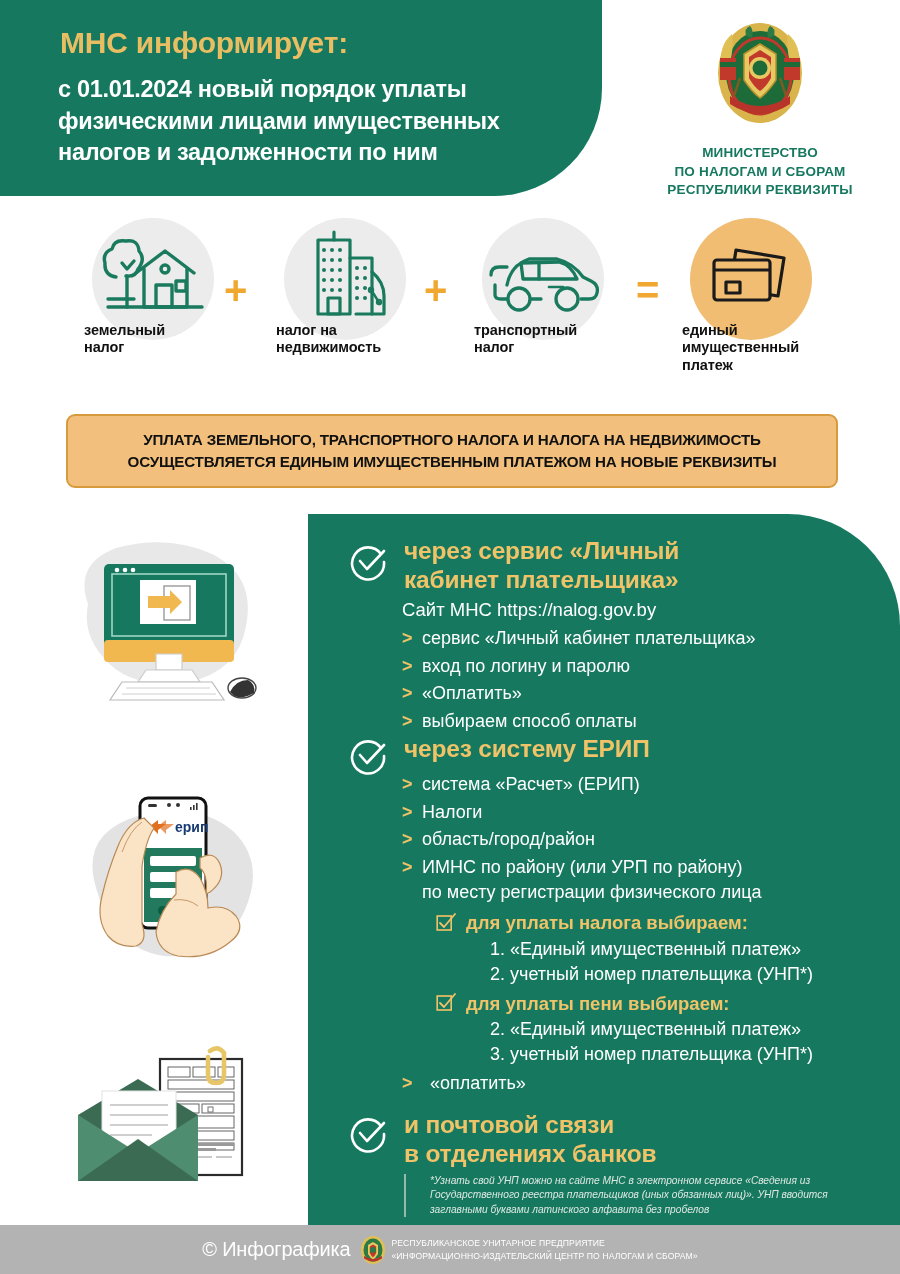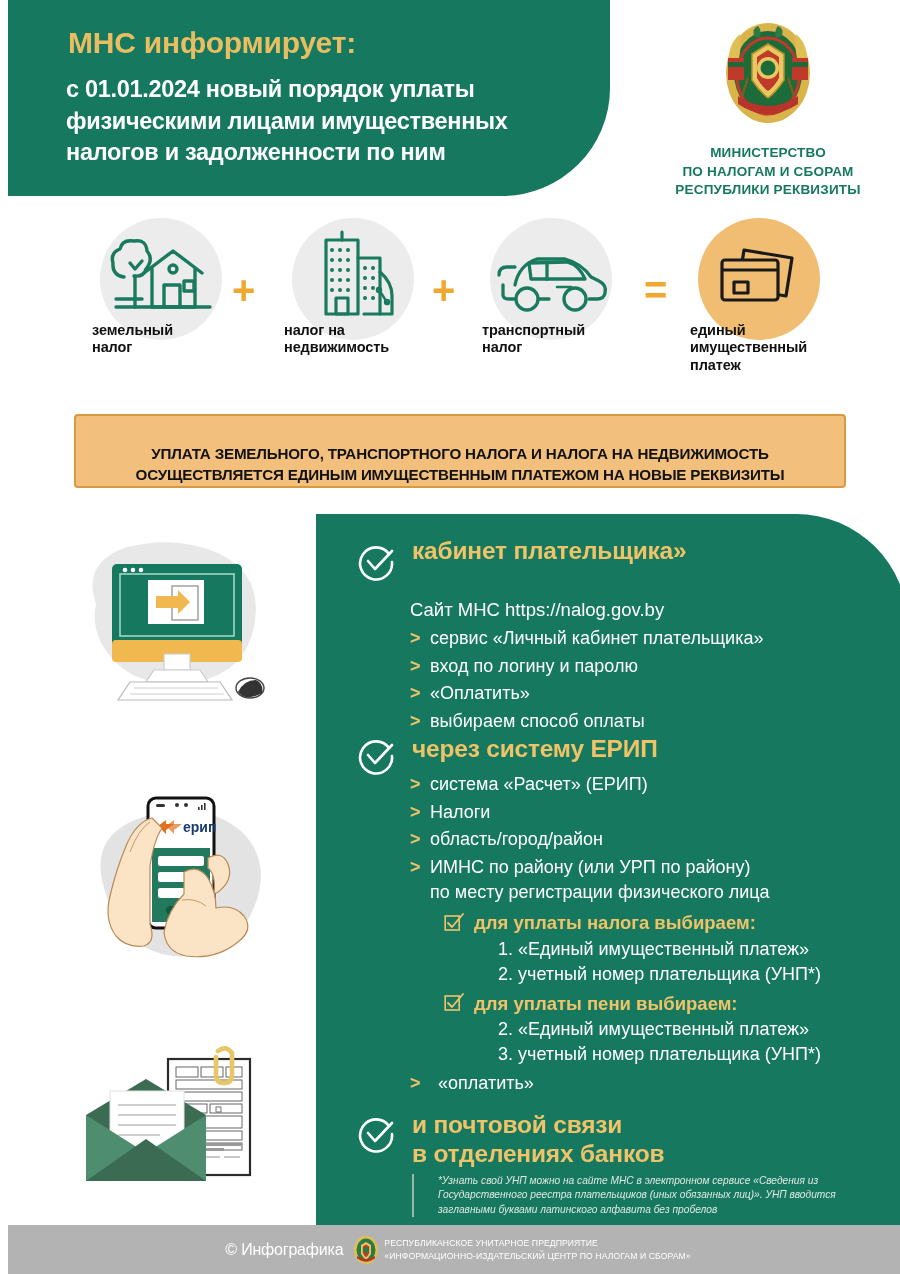--- a/index.html
+++ b/index.html
@@ -3,21 +3,21 @@
 <meta charset="utf-8">
 <style>
   * { margin:0; padding:0; box-sizing:border-box; }
   html,body { width:900px; height:1274px; }
   body {
     font-family:"Liberation Sans", sans-serif;
     background:#ffffff;
     position:relative;
     overflow:hidden;
   }
-  .page { position:relative; width:880px; height:1274px; background:#fff;margin-left:8px; }
+  .page { position:relative; width:880px; height:1274px; background:#fff; }
 
   
   .header-green {
     position:absolute; left:0; top:0; width:602px; height:196px;
     background:#16795f;
     border-bottom-right-radius:108px;
   }
   .hdr-title {
     position:absolute; left:60px; top:26px;
     color:#e9bd62; font-size:30px; font-weight:bold; letter-spacing:-0.2px;
@@ -51,22 +51,22 @@
     font-size:14.5px; font-weight:bold; color:#111; line-height:1.2;
     letter-spacing:-0.1px; text-align:left; padding-left:6px;
   }
   .op {
     position:absolute; color:#f0a830; font-size:40px; font-weight:bold; top:56px;
   }
 
   
   .banner {
     position:absolute; left:66px; top:414px; width:772px; height:74px;
-    background:#f2c07c; border:2px solid #d79a3c; border-radius:4px;
-    display:flex; align-items:flex-end; justify-content:center;
+    background:#f2c07c; border:2px solid #d79a3c; border-radius:9px;
+    display:flex; align-items:center; justify-content:center;
   }
   .banner-txt {
     text-align:center; color:#111; font-size:15.2px; font-weight:bold;
     line-height:1.42; letter-spacing:-0.2px; padding:0 14px;
   }
 
   
   .panel {
     position:absolute; left:308px; top:514px; width:592px; height:711px;
     background:#16795f; border-top-right-radius:112px;
@@ -97,21 +97,21 @@
     position:absolute; left:96px; width:468px; color:#dfe8e3;
     font-size:10.2px; font-style:italic; line-height:1.4;
     border-left:2px solid #9ab9ac; padding-left:24px;
   }
 
   
   .footer {
     position:absolute; left:0; top:1225px; width:900px; height:49px;
     background:#b3b3b3; display:flex; align-items:center; justify-content:center;
   }
-  .f-copy { color:#fff; font-size:16px; letter-spacing:-0.2px; }
+  .f-copy { color:#fff; font-size:20px; letter-spacing:-0.2px; }
   .f-emb { margin:0 5px 0 10px; }
   .f-txt { color:#fff; font-size:8.6px; line-height:1.45; letter-spacing:0.1px; }
 
   
   .illus { position:absolute; }
 </style>
 </head>
 <body>
 
 <div class="page">
@@ -357,20 +357,21 @@
     <path d="M16 136 L76 94 L136 136 Z" fill="#3c6b54"></path>
   </svg>
 
   <div class="panel">
 
     <svg class="check-ico" style="top:28px;" width="40" height="40" viewBox="0 0 40 40">
       <path d="M33 12 A16 16 0 1 0 36 20" fill="none" stroke="#fff" stroke-width="2.6" stroke-linecap="round"></path>
       <path d="M12 19 L19 27 L36 9" fill="none" stroke="#fff" stroke-width="2.6" stroke-linecap="round" stroke-linejoin="round"></path>
     </svg>
     <div class="block-head" style="top:22px;">
+      <div>через сервис «Личный</div>
       <div>кабинет плательщика»</div>
     </div>
     <div class="sitesite" style="top:84px;">
       <span>Сайт МНС </span><b>https://nalog.gov.by</b>
     </div>
     <div class="ul" style="top:112px;">
       <div class="li">
           <span class="mk">&gt;</span>
           <span class="tx">сервис «Личный кабинет плательщика»</span>
         </div>

